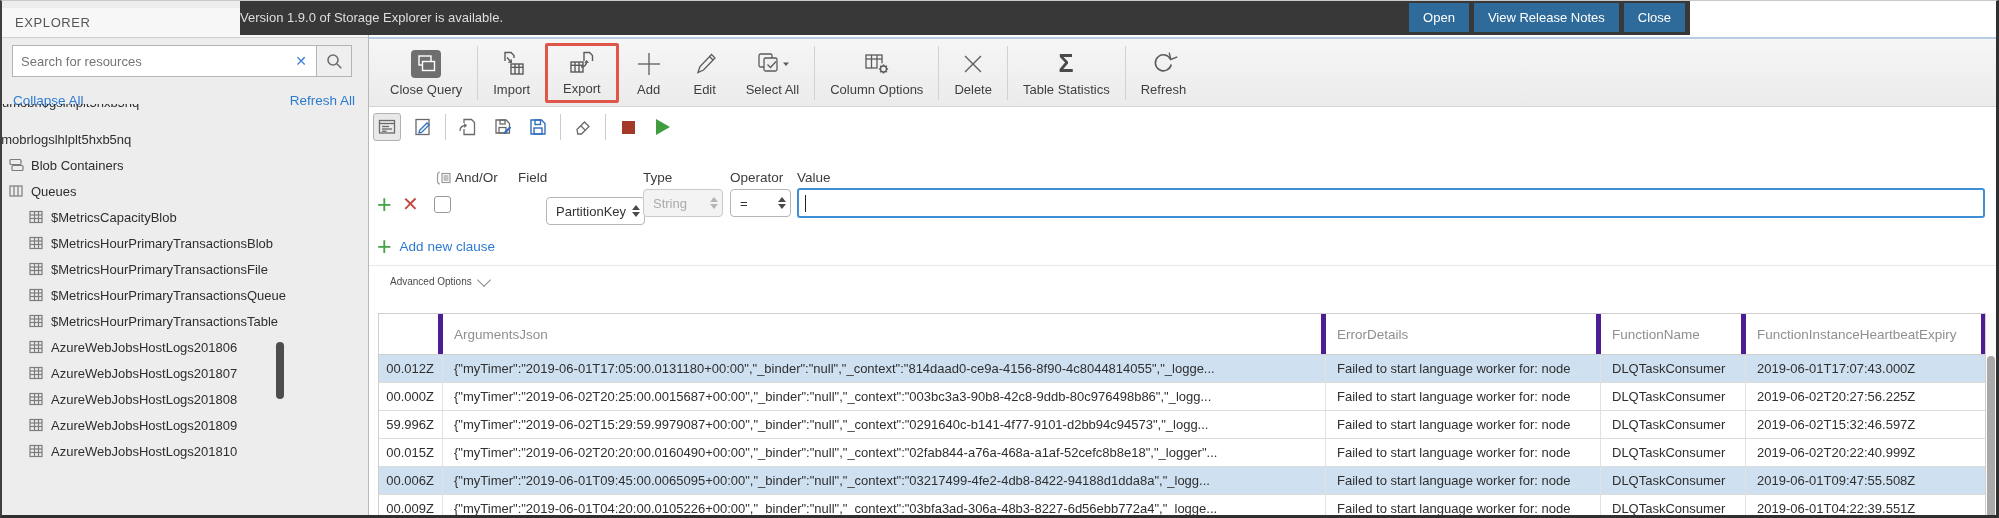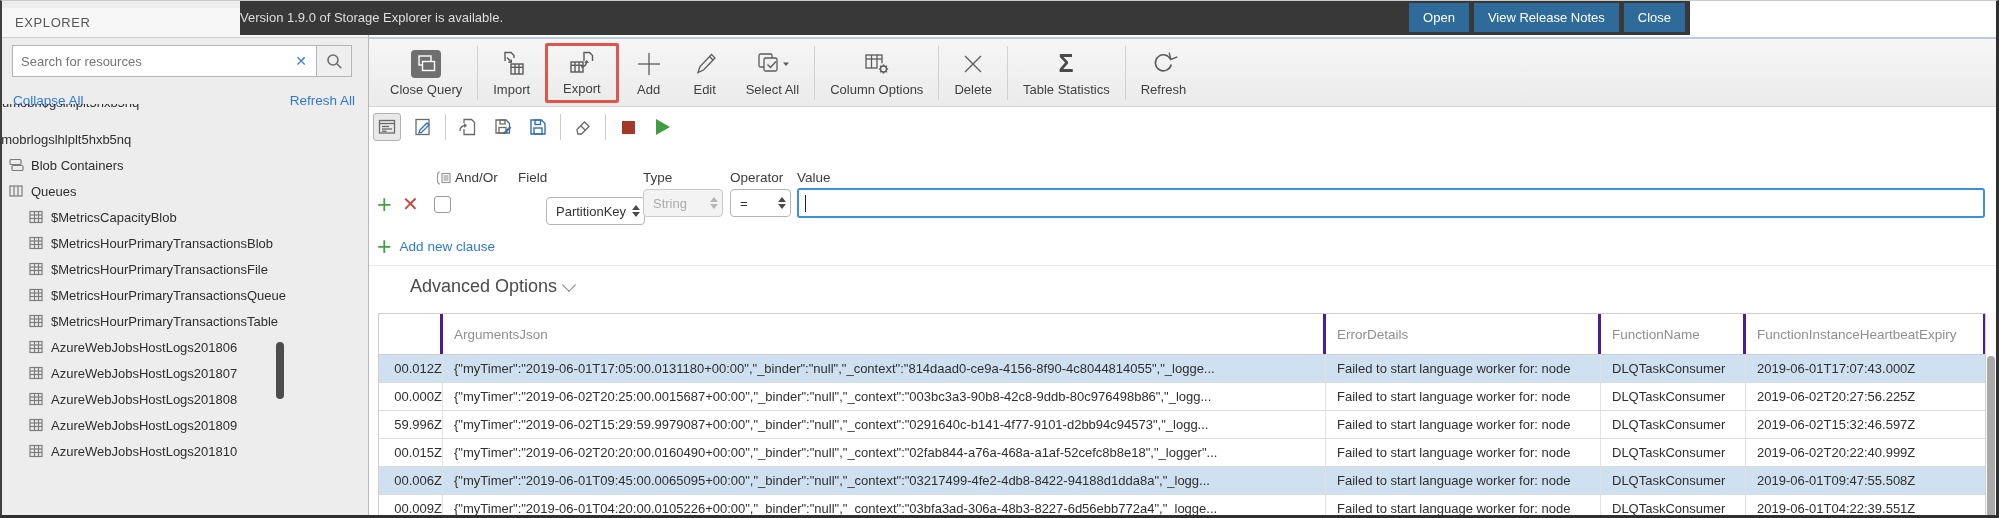--- a/index.html
+++ b/index.html
@@ -69,34 +69,34 @@
   .stepper .up{border-bottom:5px solid #4a4a4a;}
   .stepper .dn{border-top:5px solid #4a4a4a;}
   .msel.dis{background:#f3f3f3;border-color:#cacaca;color:#ababab;}
   .msel.dis .up{border-bottom-color:#b5b5b5;}
   .msel.dis .dn{border-top-color:#b5b5b5;}
   #valinput{left:428px;top:188px;width:1188px;height:30px;border:2px solid #3f8fd6;border-radius:3px;
             box-sizing:border-box;font-size:13px;padding:0 7px;outline:none;font-family:inherit;}
   #caret{left:436px;top:195px;width:1px;height:17px;background:#222;}
   #addclause{left:8px;top:233px;display:flex;align-items:center;gap:8px;font-size:13.5px;cursor:pointer;}
   #advline{left:0;top:265px;width:1630px;height:1px;background:#e8e8e8;}
-  #advopts{left:21px;top:276px;font-size:18px;color:#4a4a4a;display:flex;align-items:center;gap:7px;cursor:pointer;margin-left:20px;}
+  #advopts{left:21px;top:276px;font-size:10px;color:#4a4a4a;display:flex;align-items:center;gap:7px;cursor:pointer;}
   .chev{width:9px;height:9px;border-right:1.6px solid #8a8a8a;border-bottom:1.6px solid #8a8a8a;
         transform:rotate(45deg);margin-top:-4px;}
   .andor-ic{display:flex;align-items:center;gap:1px;color:#9a9a9a;}
   
   #dtable{left:9px;top:313px;width:1607px;border-top:1px solid #cfcfcf;border-left:1px solid #cfcfcf;}
   .hrow{display:flex;height:40px;border-bottom:1px solid #cfcfcf;background:#fff;}
-  .hcell{box-sizing:border-box;border-right:3px solid #4c1d95;color:#8f8f8f;font-size:13.5px;
+  .hcell{box-sizing:border-box;border-right:5px solid #4c1d95;color:#8f8f8f;font-size:13.5px;
          display:flex;align-items:center;padding-left:11px;overflow:hidden;white-space:nowrap;}
   .drow{display:flex;height:27px;border-bottom:1px solid #dcdcdc;background:#fff;}
   .drow.sel{background:#cfe0f1;}
   .dcell{box-sizing:border-box;border-right:1px solid #e2e2e2;font-size:13px;color:#2f2f2f;
          display:flex;align-items:center;padding-left:11px;overflow:hidden;white-space:nowrap;}
-  .c0{width:64px;justify-content:flex-end;padding-left:0;padding-right:0;}
+  .c0{width:64px;justify-content:flex-end;padding-left:0;padding-right:8px;}
   .c1{width:883px;}
   .c2{width:275px;}
   .c3{width:145px;text-align:right;}
   .c4{width:240px;}
   #vscroll{left:1616px;top:313px;width:12px;height:205px;background:#fbfbfb;border-left:1px solid #d0d0d0;box-sizing:border-box;}
   #vthumb{left:1618px;top:356px;width:8px;height:162px;background:#a9a9a9;border-radius:4px;}
 </style>
 </head>
 <body>
 

